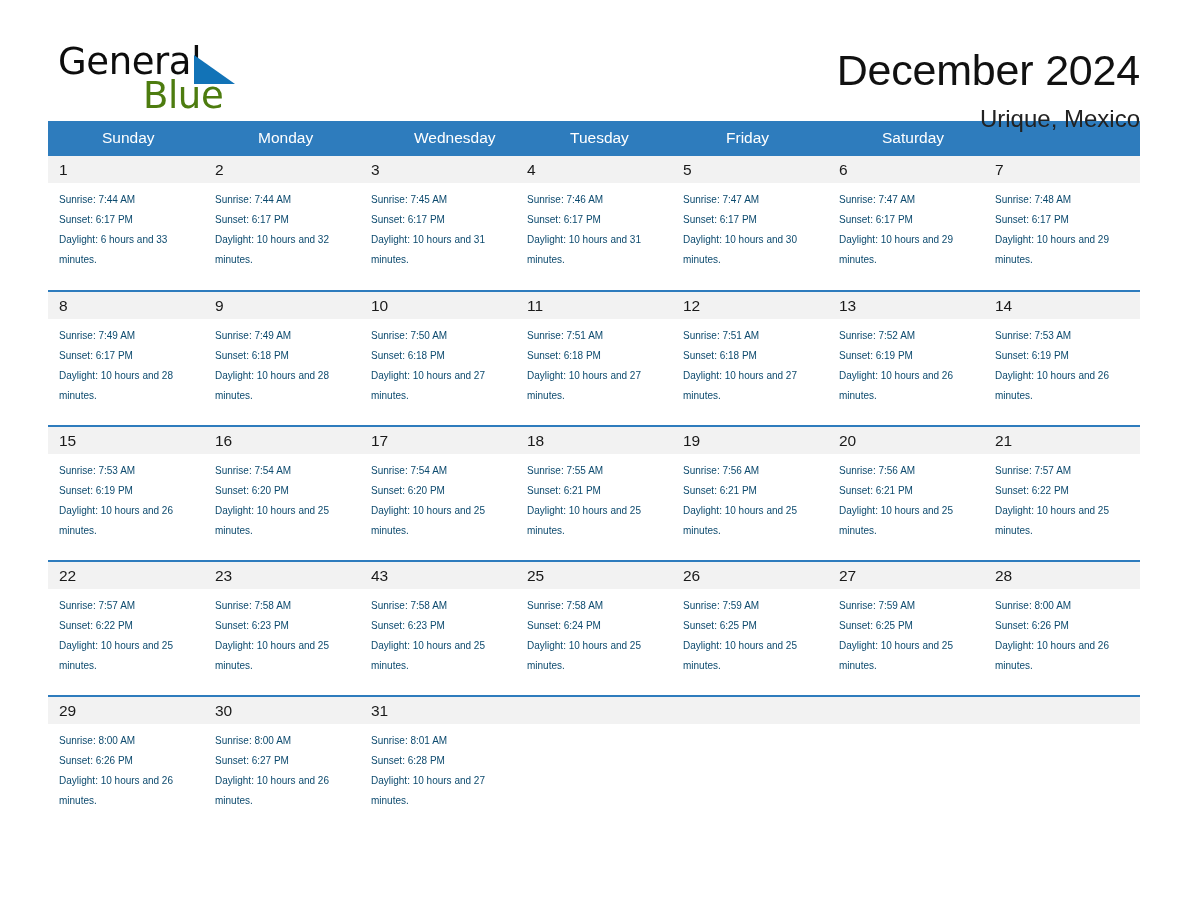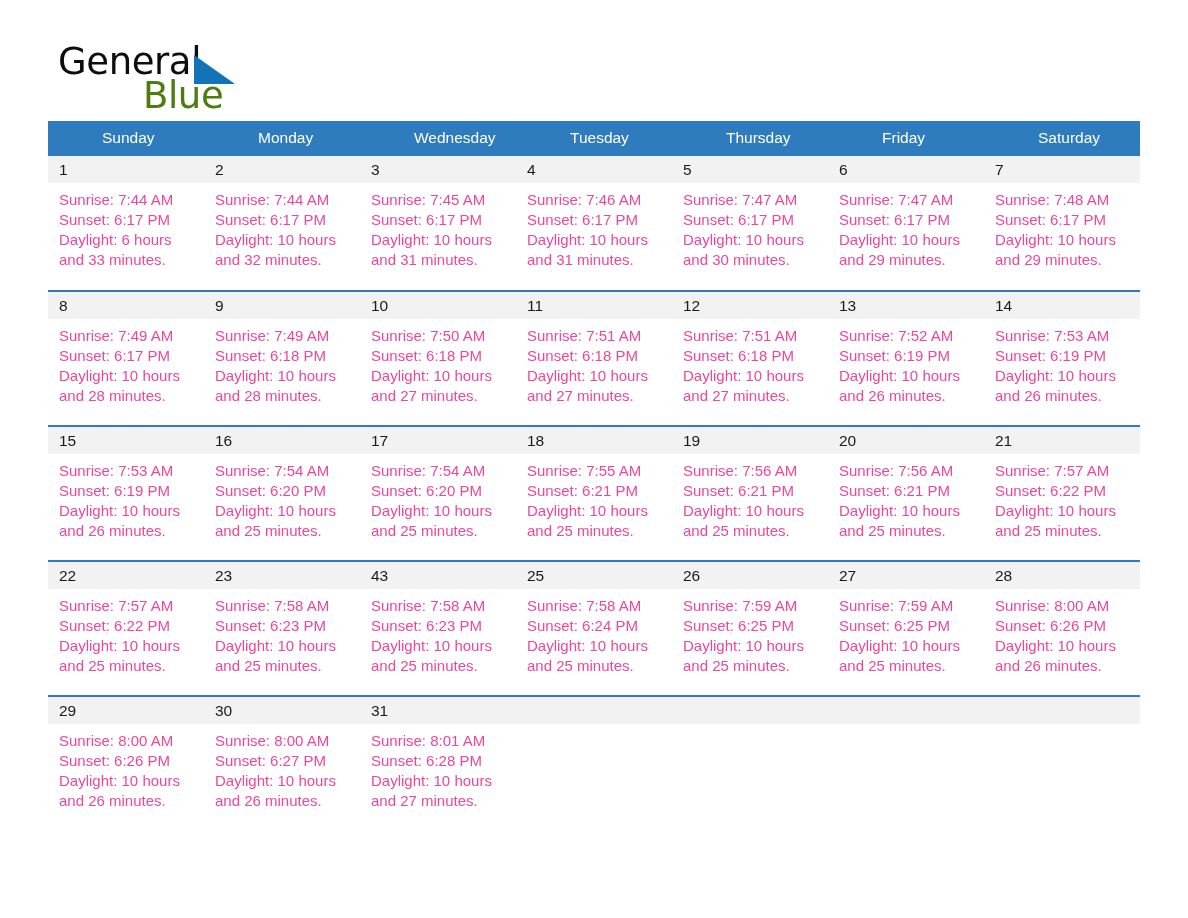--- a/index.html
+++ b/index.html
@@ -131,23 +131,23 @@
     background: transparent;
   }
   .day-number {
     font-size: 15.5px;
     line-height: 27px;
     padding-left: 11px;
     color: #1a1a1a;
   }
   .day-detail {
     padding: 7px 11px 0 11px;
-    font-size: 15px;
+    font-size: 10px;
     line-height: 19.9px;
-    color: #ec4899;
+    color: #0c4a6e;
   }
   .day-detail div {
     white-space: nowrap;
   }
   .daylight-line {
     white-space: normal !important;
   }
   .empty-band-spacer {
     height: 27px;
     background: #f2f2f2;
@@ -157,30 +157,33 @@
 </head>
 <body>
 
 <div class="page">
 
   <div class="header">
     <div class="brand">
       <div class="brand-general">General</div>
       <div class="brand-triangle"></div>
       <div class="brand-blue">Blue</div>
+    </div>
+    <div class="title-block">
+      <div class="title-main">December 2024</div>
+      <div class="title-sub">Urique, Mexico</div>
     </div>
   </div>
 
   <div class="calendar">
     <div class="weekday-header">
       <div class="weekday">Sunday</div>
       <div class="weekday">Monday</div>
       <div class="weekday">Wednesday</div>
       <div class="weekday">Tuesday</div>
-      <div class="weekday">Thursday</div>
       <div class="weekday">Friday</div>
       <div class="weekday">Saturday</div>
     </div>
 
     <div class="week-row w1">
       <div class="week-grid">
         <div class="day-cell filled">
             <div class="day-number-band">
               <div class="day-number">1</div>
             </div>

